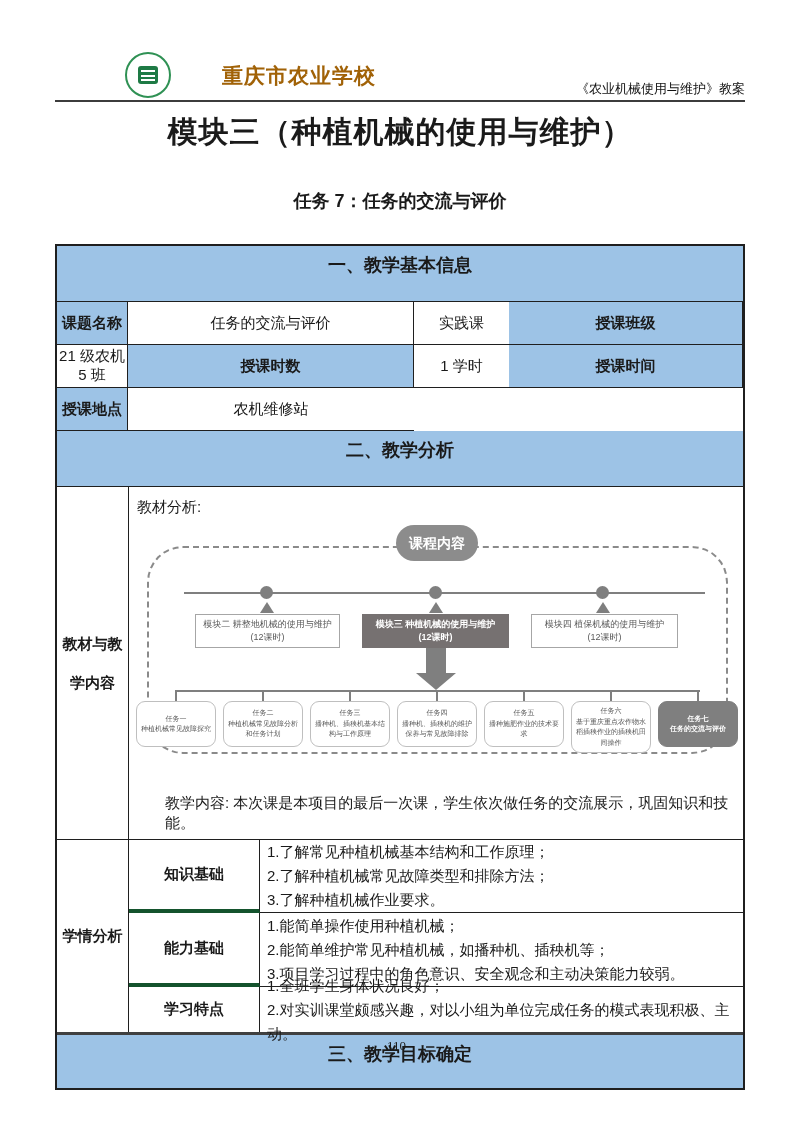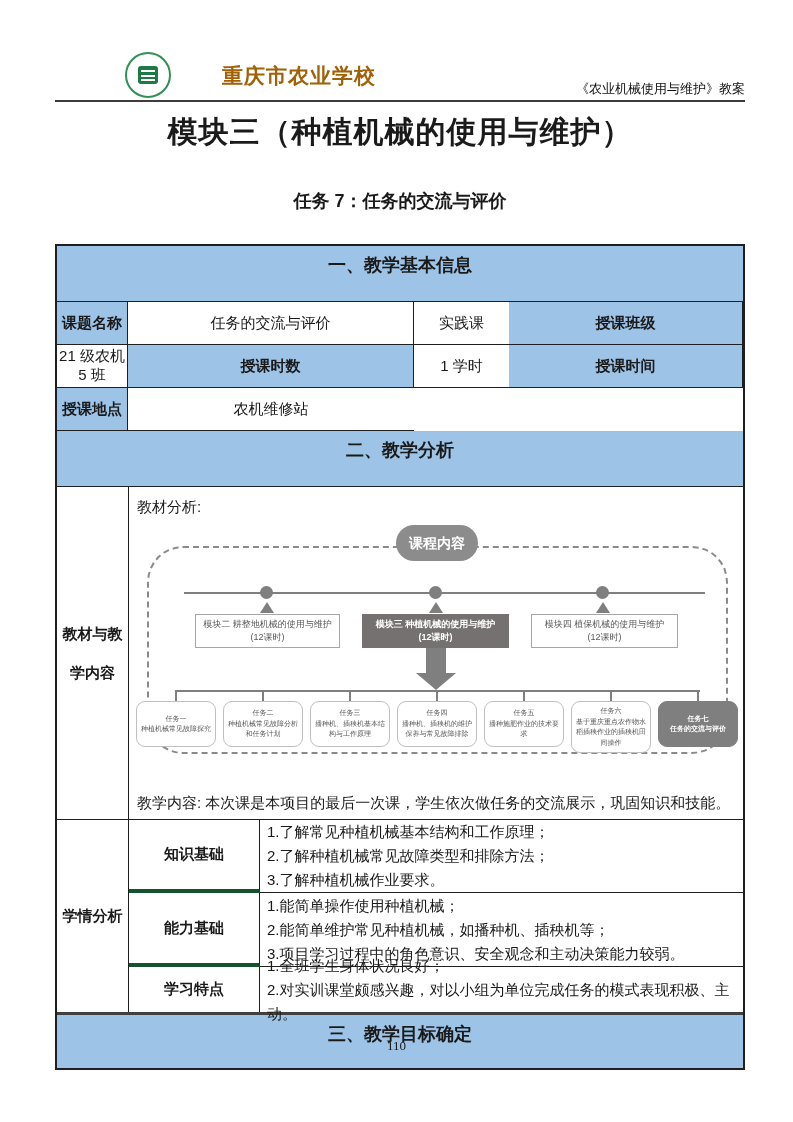--- a/index.html
+++ b/index.html
@@ -42,21 +42,21 @@
           height:43px; display:flex; align-items:center; justify-content:center; text-align:center; }
   .cell.lastcol { border-right:none; }
   .cell.label { background:#9DC3E6; font-weight:bold; }
   .info-grid .cell:nth-child(n+9) { border-bottom:1px solid #1f1f1f; }
 
   .material-row { display:grid; grid-template-columns:72px 1fr; border-bottom:1px solid #1f1f1f; }
   .row-label { border-right:1px solid #1f1f1f; display:flex; align-items:center; justify-content:center;
                font-weight:bold; text-align:center; white-space:pre-line; line-height:2.6; }
   .material-content { padding:0; }
   .inline-text { padding:10px 4px 0 8px; line-height:20px; }
-  .teach-text { padding:2px 6px 6px 8px; line-height:20px; font-size:15px; }
+  .teach-text { padding:2px 6px 6px 8px; line-height:20px; font-size:15px;margin-left:28px; }
 
   
   .diagram { position:relative; width:100%; height:272px; margin-top:2px; }
   .dash-rect { position:absolute; left:18px; top:27px; width:581px; height:208px;
                border:2px dashed #8a8a8a; border-radius:36px; }
   .course-box { position:absolute; left:267px; top:6px; width:82px; height:36px;
                 background:#8C8C8C; color:#fff; font-weight:bold; font-size:14px;
                 border-radius:18px; text-align:center; line-height:36px; z-index:2; }
   .tline { position:absolute; left:55px; top:73px; width:521px; height:2px; background:#7F7F7F; }
   .tdot { position:absolute; top:67px; width:13px; height:13px; border-radius:50%; background:#7F7F7F; }

